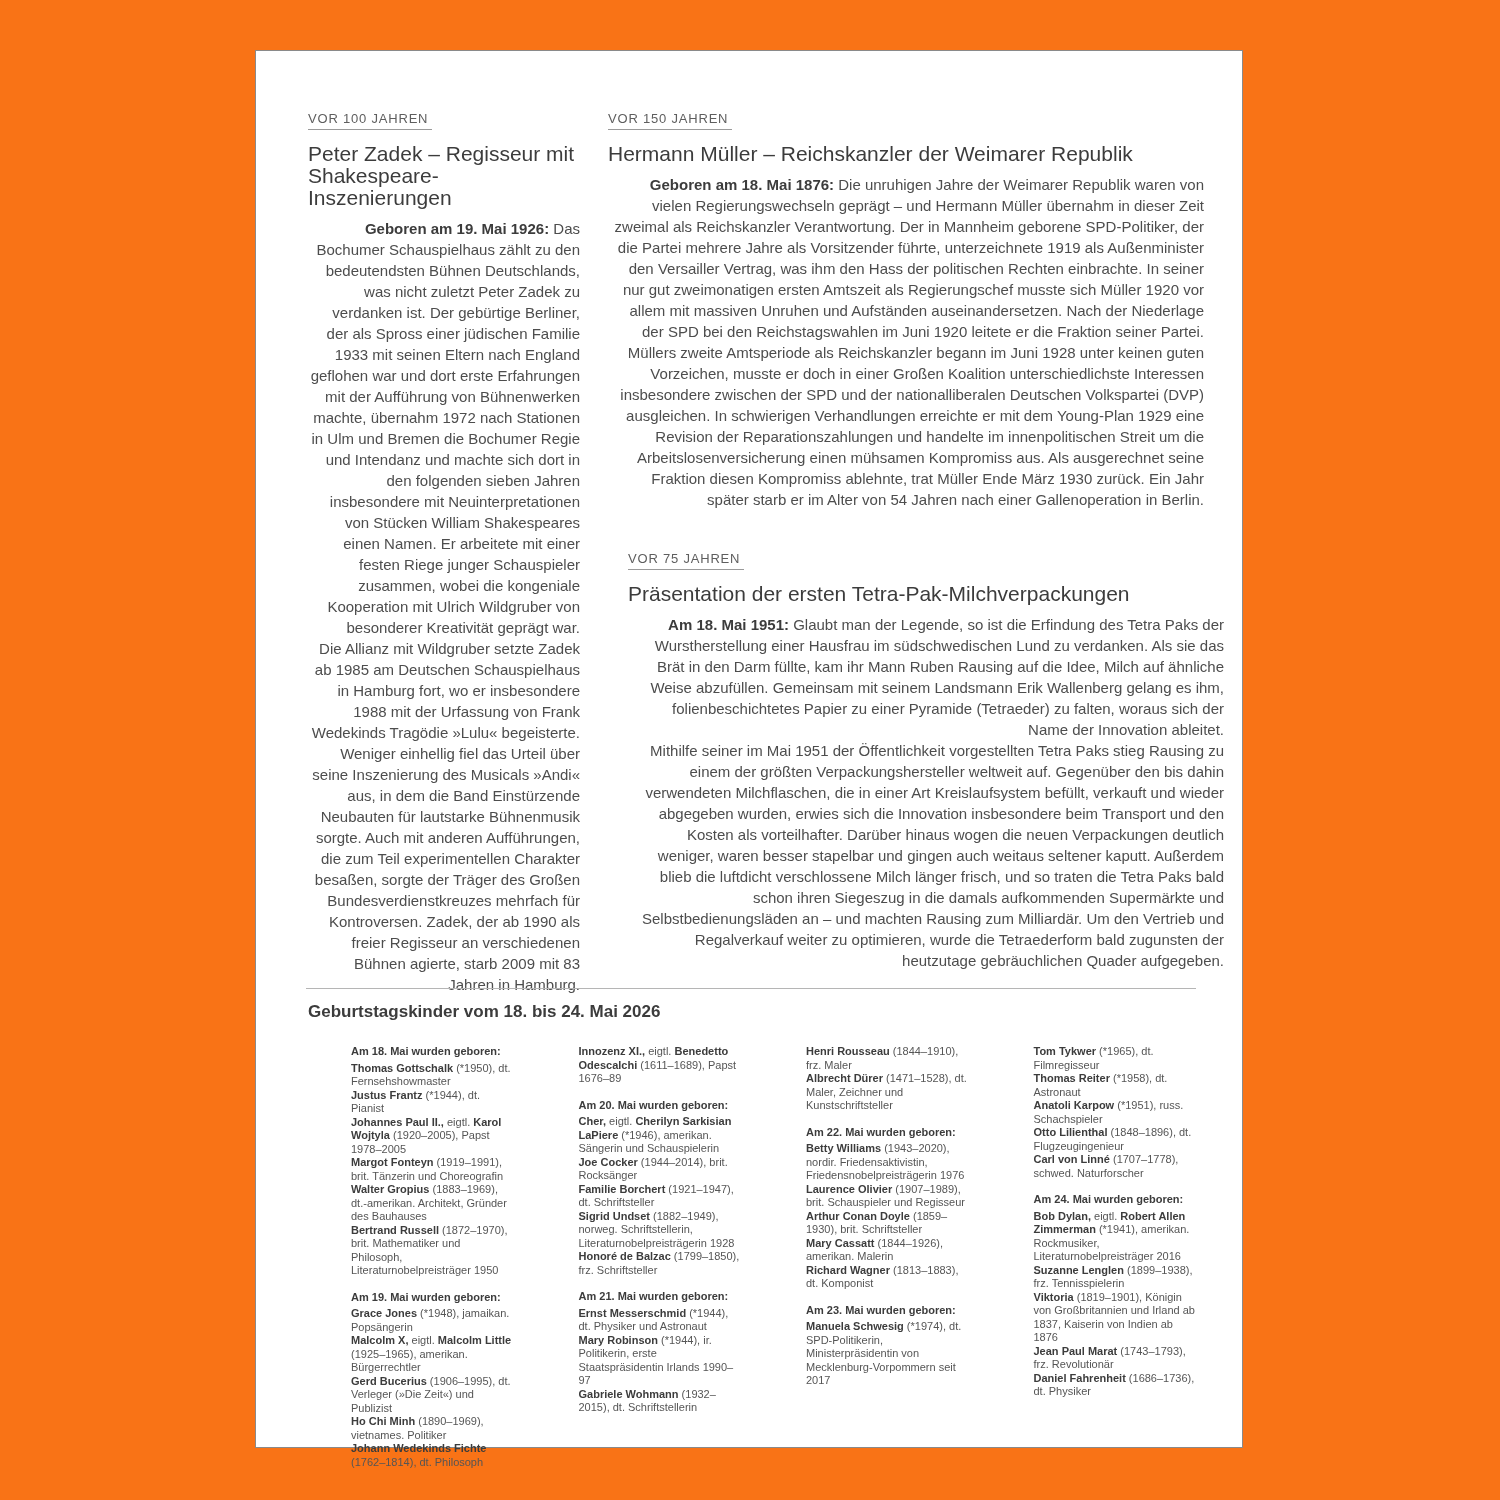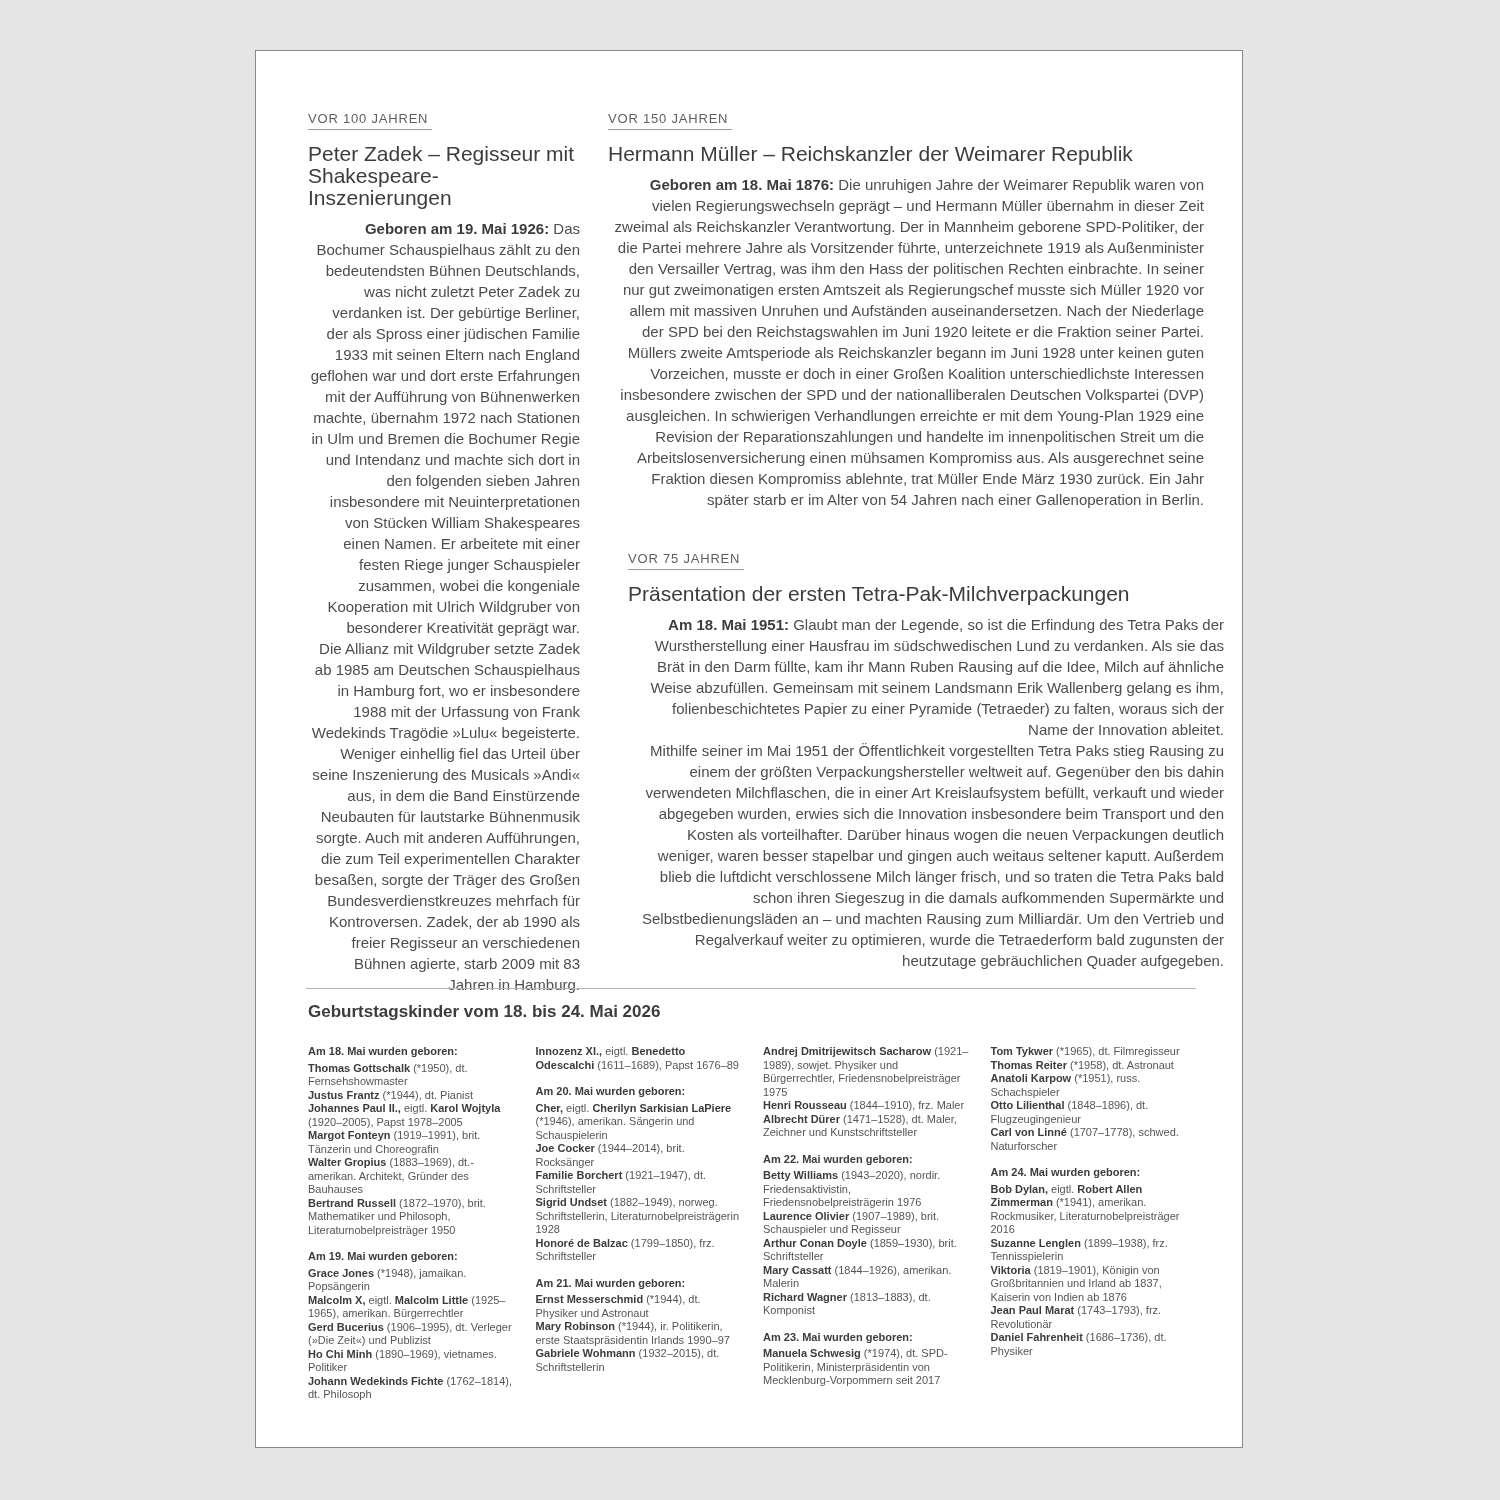--- a/index.html
+++ b/index.html
@@ -5,21 +5,21 @@
   html, body {
     margin: 0;
     padding: 0;
     background: #fbfbfb;
     font-family: "Liberation Sans", "DejaVu Sans", sans-serif;
   }
   .canvas {
     position: relative;
     width: 1500px;
     height: 1500px;
-    background: #e5e5e5;
+    background: #f97316;
     overflow: hidden;
   }
   .page {
     position: absolute;
     left: 255px;
     top: 50px;
     width: 988px;
     height: 1398px;
     box-sizing: border-box;
     background: #ffffff;
@@ -79,21 +79,21 @@
   }
   .bgrid {
     position: absolute;
     left: 52px;
     top: 994px;
     width: 888px;
     display: grid;
     grid-template-columns: repeat(4, 1fr);
     column-gap: 22px;
   }
-  .bcol { min-width: 0; }
+  .bcol { min-width: 0; margin-left: 43px; }
   .block { margin: 0; }
   .bcol .block + .block { margin-top: 13px; }
   .bheading {
     font-size: 11px;
     line-height: 13.5px;
     font-weight: 700;
     color: #3c3c3c;
     margin: 0 0 3px 0;
   }
   .entry {
@@ -175,21 +175,20 @@
         <div class="block">
           <p class="bheading">Am 21. Mai wurden geboren:</p>
           <p class="entry"><span class="b">Ernst Messerschmid</span><span> (*1944), dt. Physiker und Astronaut</span></p>
           <p class="entry"><span class="b">Mary Robinson</span><span> (*1944), ir. Politikerin, erste Staatspräsidentin Irlands 1990–97</span></p>
           <p class="entry"><span class="b">Gabriele Wohmann</span><span> (1932–2015), dt. Schriftstellerin</span></p>
         </div>
       </div>
 
       <div class="bcol">
         <div class="block">
-          <p class="entry"><span class="b">Andrej Dmitrijewitsch Sacharow</span><span> (1921–1989), sowjet. Physiker und Bürgerrechtler, Friedensnobelpreisträger 1975</span></p>
           <p class="entry"><span class="b">Henri Rousseau</span><span> (1844–1910), frz. Maler</span></p>
           <p class="entry"><span class="b">Albrecht Dürer</span><span> (1471–1528), dt. Maler, Zeichner und Kunstschriftsteller</span></p>
         </div>
         <div class="block">
           <p class="bheading">Am 22. Mai wurden geboren:</p>
           <p class="entry"><span class="b">Betty Williams</span><span> (1943–2020), nordir. Friedensaktivistin, Friedensnobelpreisträgerin 1976</span></p>
           <p class="entry"><span class="b">Laurence Olivier</span><span> (1907–1989), brit. Schauspieler und Regisseur</span></p>
           <p class="entry"><span class="b">Arthur Conan Doyle</span><span> (1859–1930), brit. Schriftsteller</span></p>
           <p class="entry"><span class="b">Mary Cassatt</span><span> (1844–1926), amerikan. Malerin</span></p>
           <p class="entry"><span class="b">Richard Wagner</span><span> (1813–1883), dt. Komponist</span></p>

